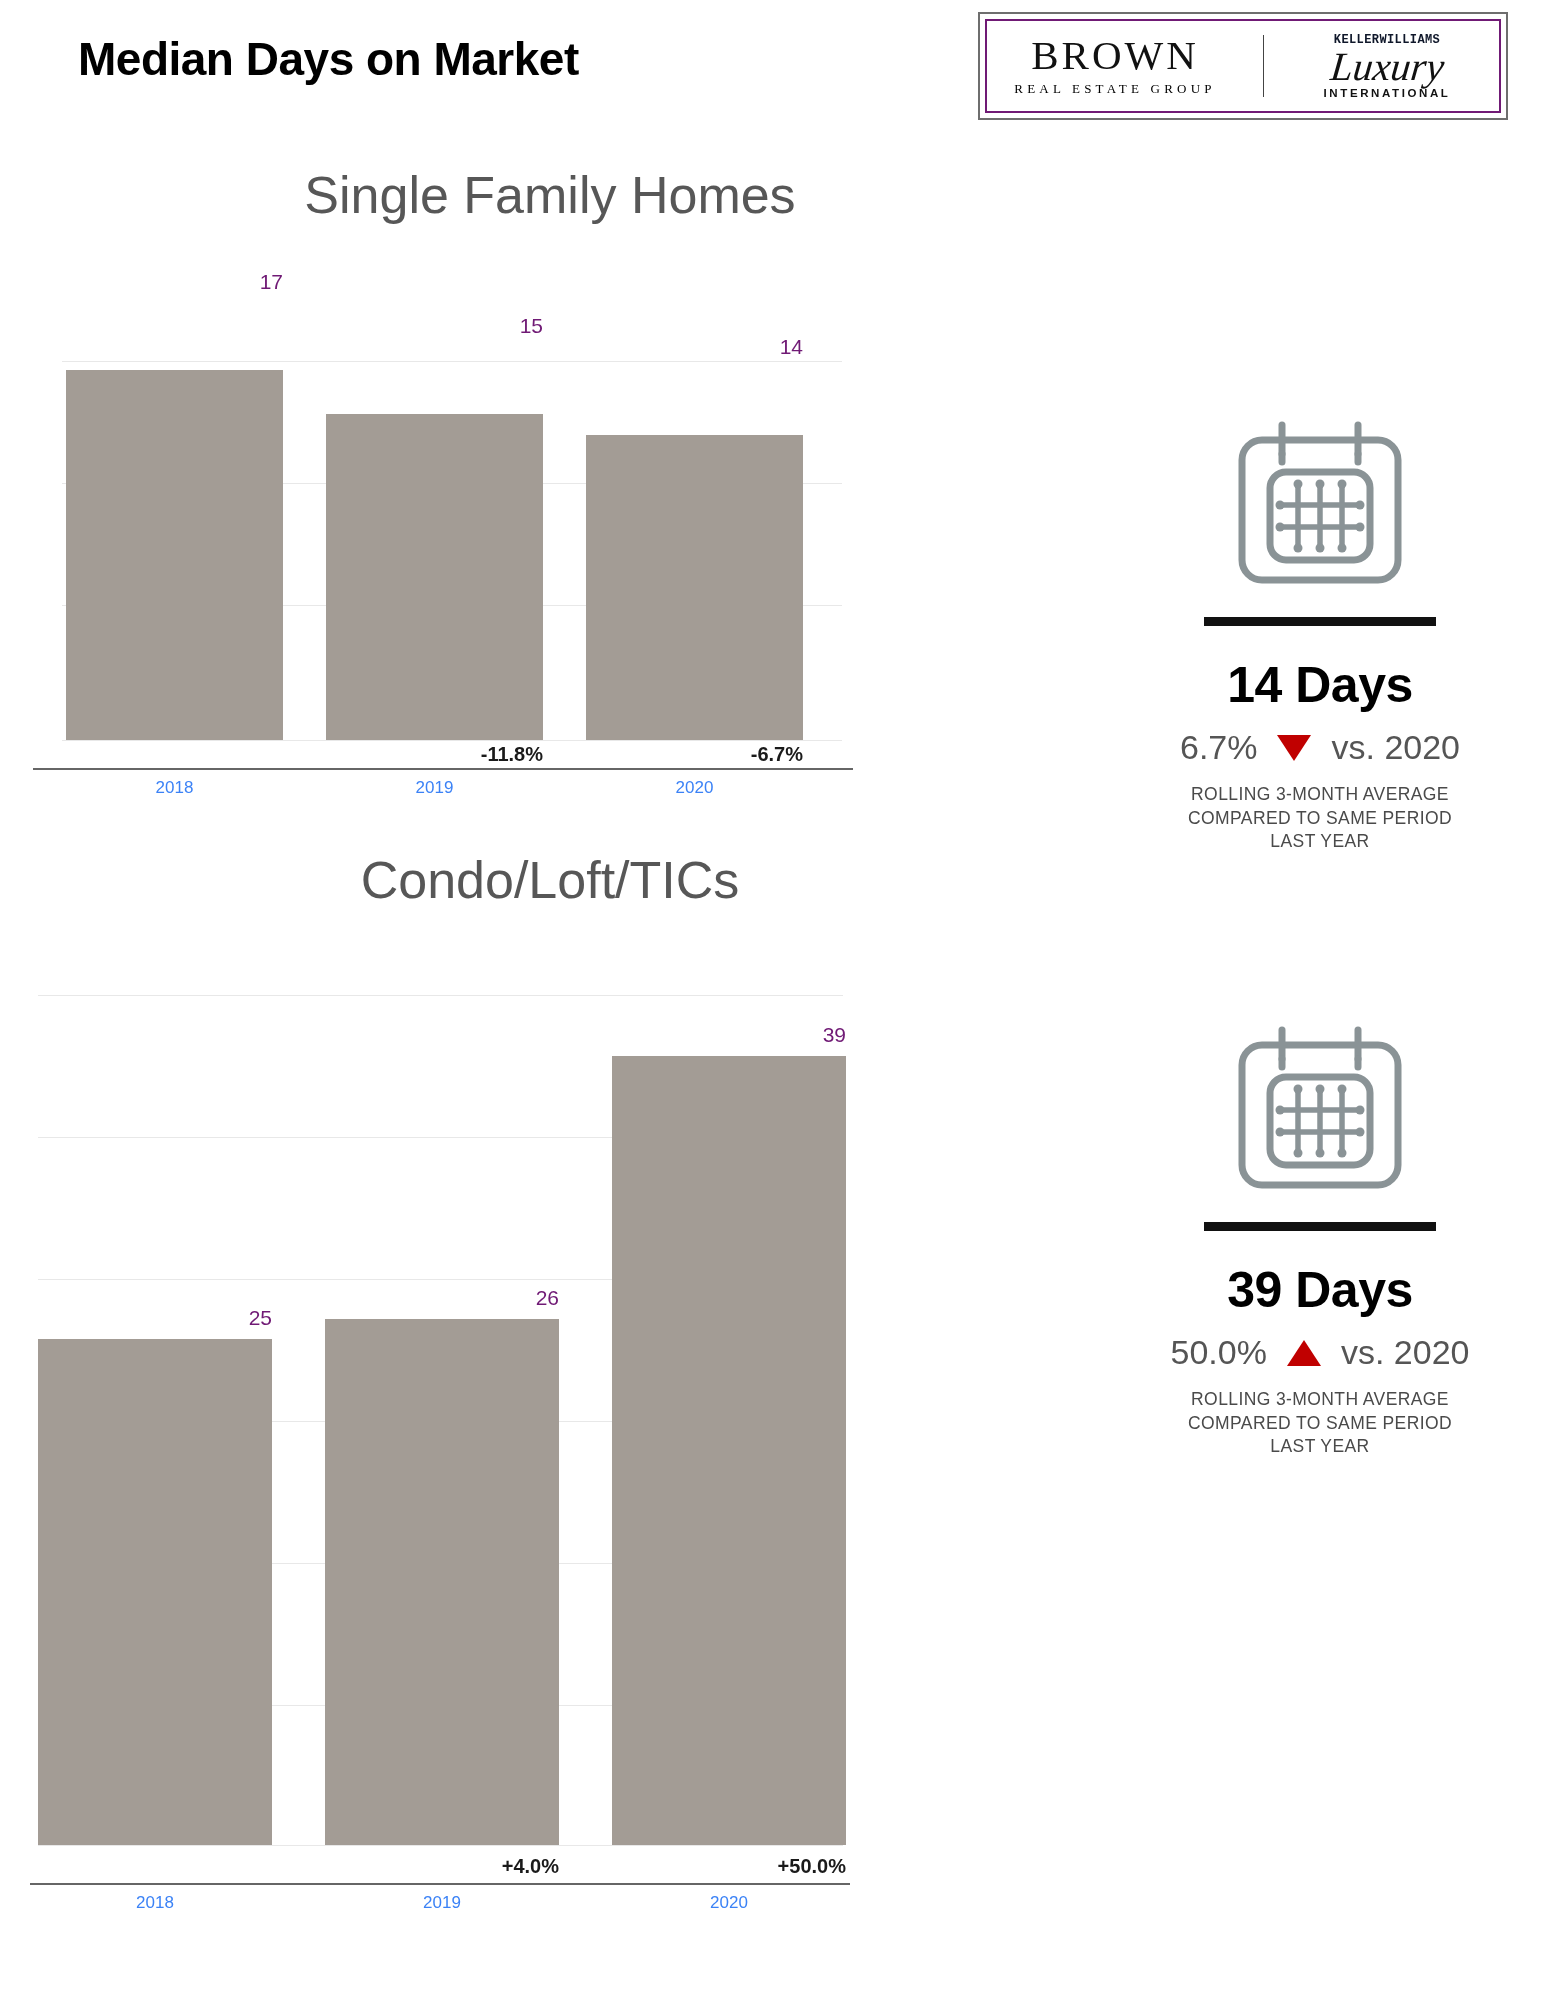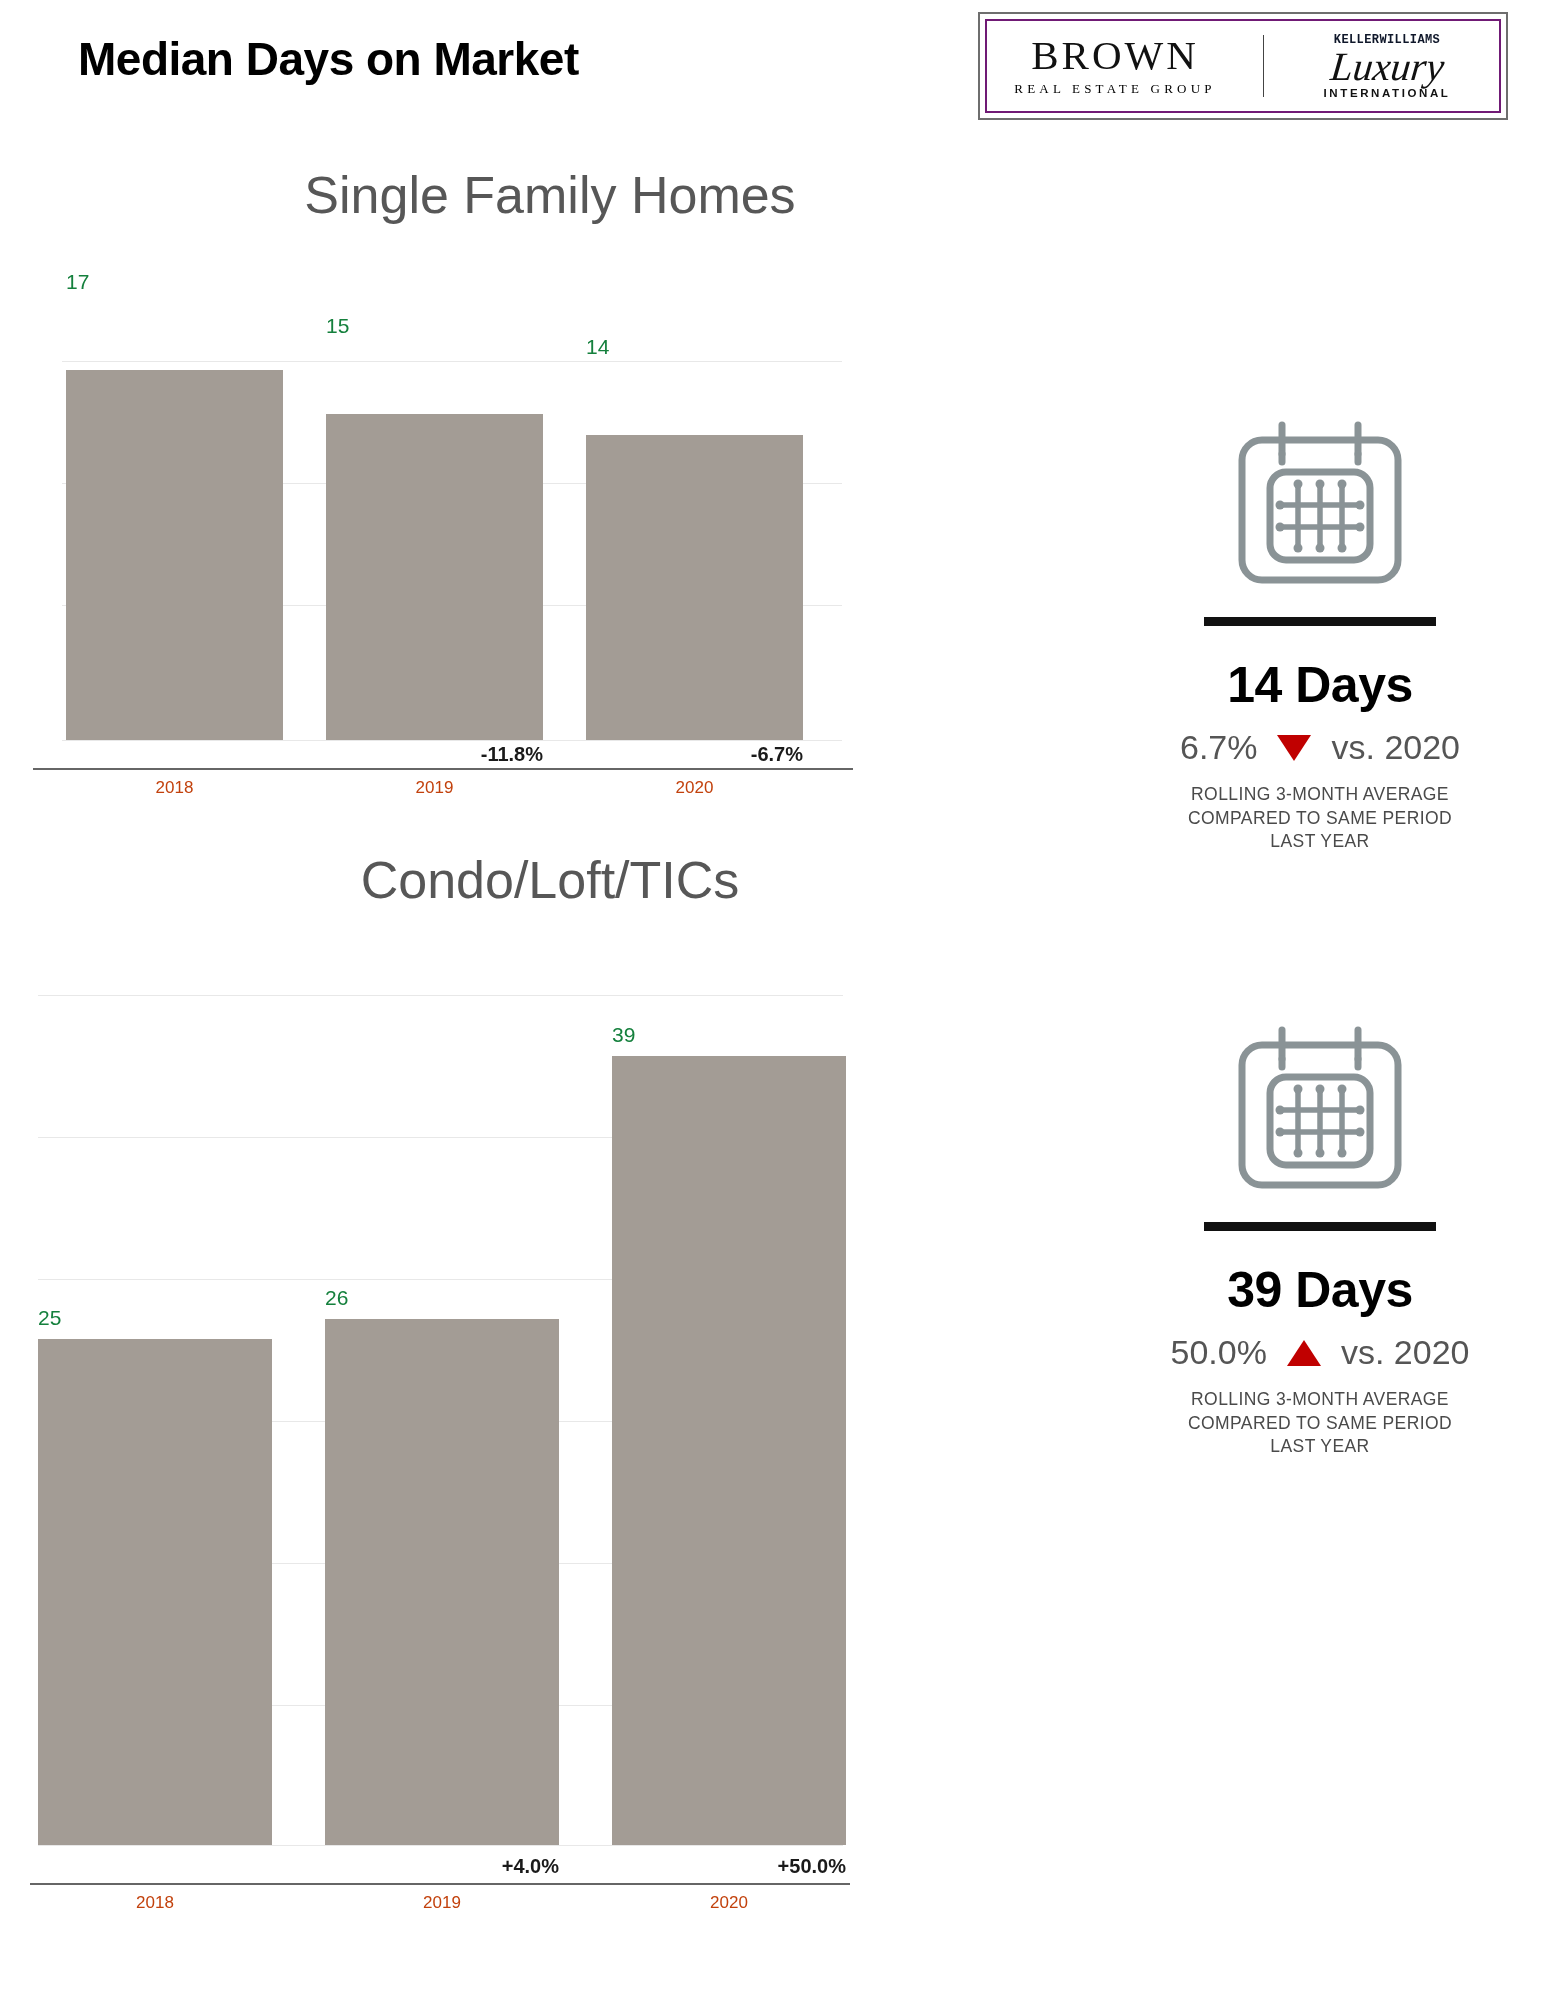--- a/index.html
+++ b/index.html
@@ -60,33 +60,33 @@
     font-family:"Liberation Sans", sans-serif;
   }
 
   
   .chart { position:absolute; }
   .gridline { position:absolute; height:1px; background:#e8e8e8; left:0; right:0; }
   .bar {
     position:absolute; background:#a39c95;
   }
   .bar-value {
-    position:absolute; text-align:left;
-    font-size:21px; color:#15803d;
+    position:absolute; text-align:right;
+    font-size:21px; color:#701a75;
     font-family:"Liberation Sans", sans-serif;
   }
   .axis-line { position:absolute; height:2px; background:#666; }
   .pct-label {
     position:absolute; text-align:right;
     font-size:20px; font-weight:700; color:#1a1a1a;
     font-family:"Liberation Sans", sans-serif;
   }
   .year-label {
     position:absolute; text-align:center;
-    font-size:17px; color:#c2410c;
+    font-size:17px; color:#3b82f6;
     font-family:"Liberation Sans", sans-serif;
   }
 
   
   .stat-panel { position:absolute; width:330px; text-align:center; }
   .cal-icon { margin:0 auto; display:block; }
   .stat-rule {
     width:232px; height:9px; background:#111; margin:22px auto 0 auto;
   }
   .stat-big {

